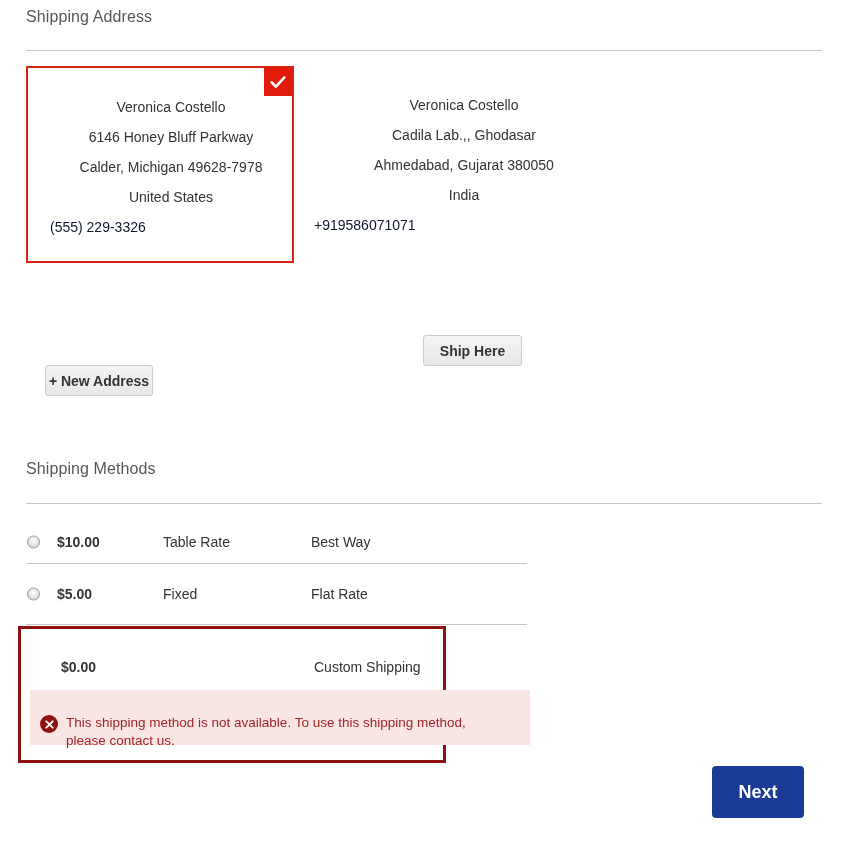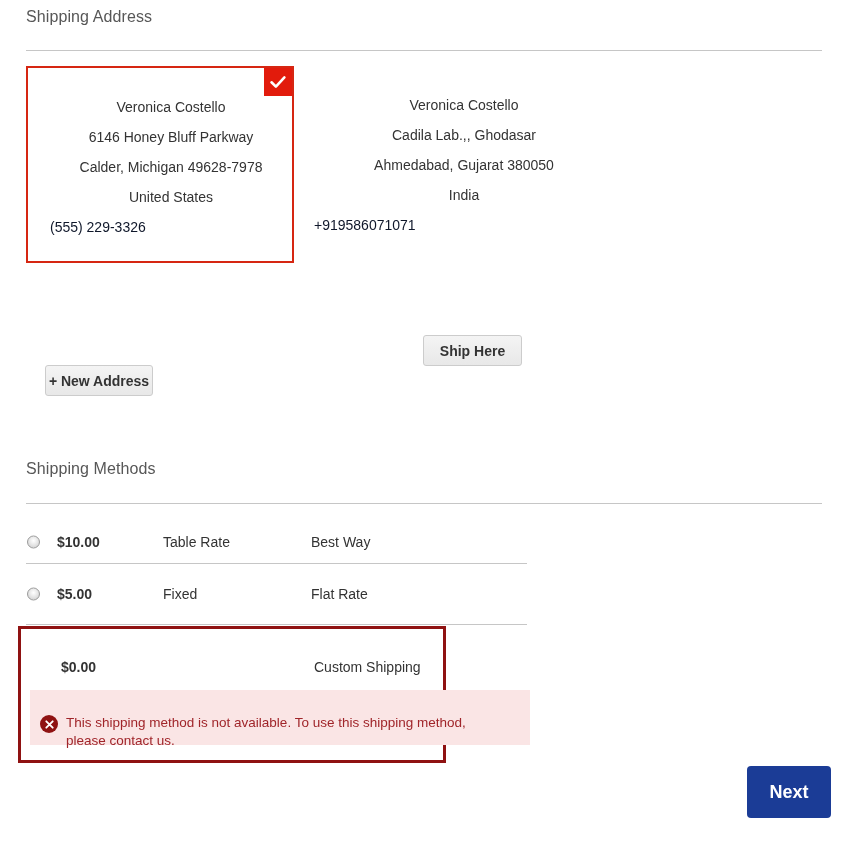--- a/index.html
+++ b/index.html
@@ -225,13 +225,13 @@
   <div class="error-box" style="left:9px; top:61px; width:500px; height:55px;">
     <span class="error-icon">
       <svg width="11" height="11" viewBox="0 0 11 11" aria-hidden="true">
         <path d="M2.3 2.3 L8.7 8.7 M8.7 2.3 L2.3 8.7" stroke="#ffffff" stroke-width="1.9" stroke-linecap="round"></path>
       </svg>
     </span>
     <span class="error-text">This shipping method is not available. To use this shipping method, please contact us.</span>
   </div>
 </div>
 
-<div class="btn-primary" style="left:747px; top:766px; width:84px; height:52px;">Next</div>
+<div class="btn-primary" style="left:712px; top:766px; width:92px; height:52px;">Next</div>
 
 </body></html>

